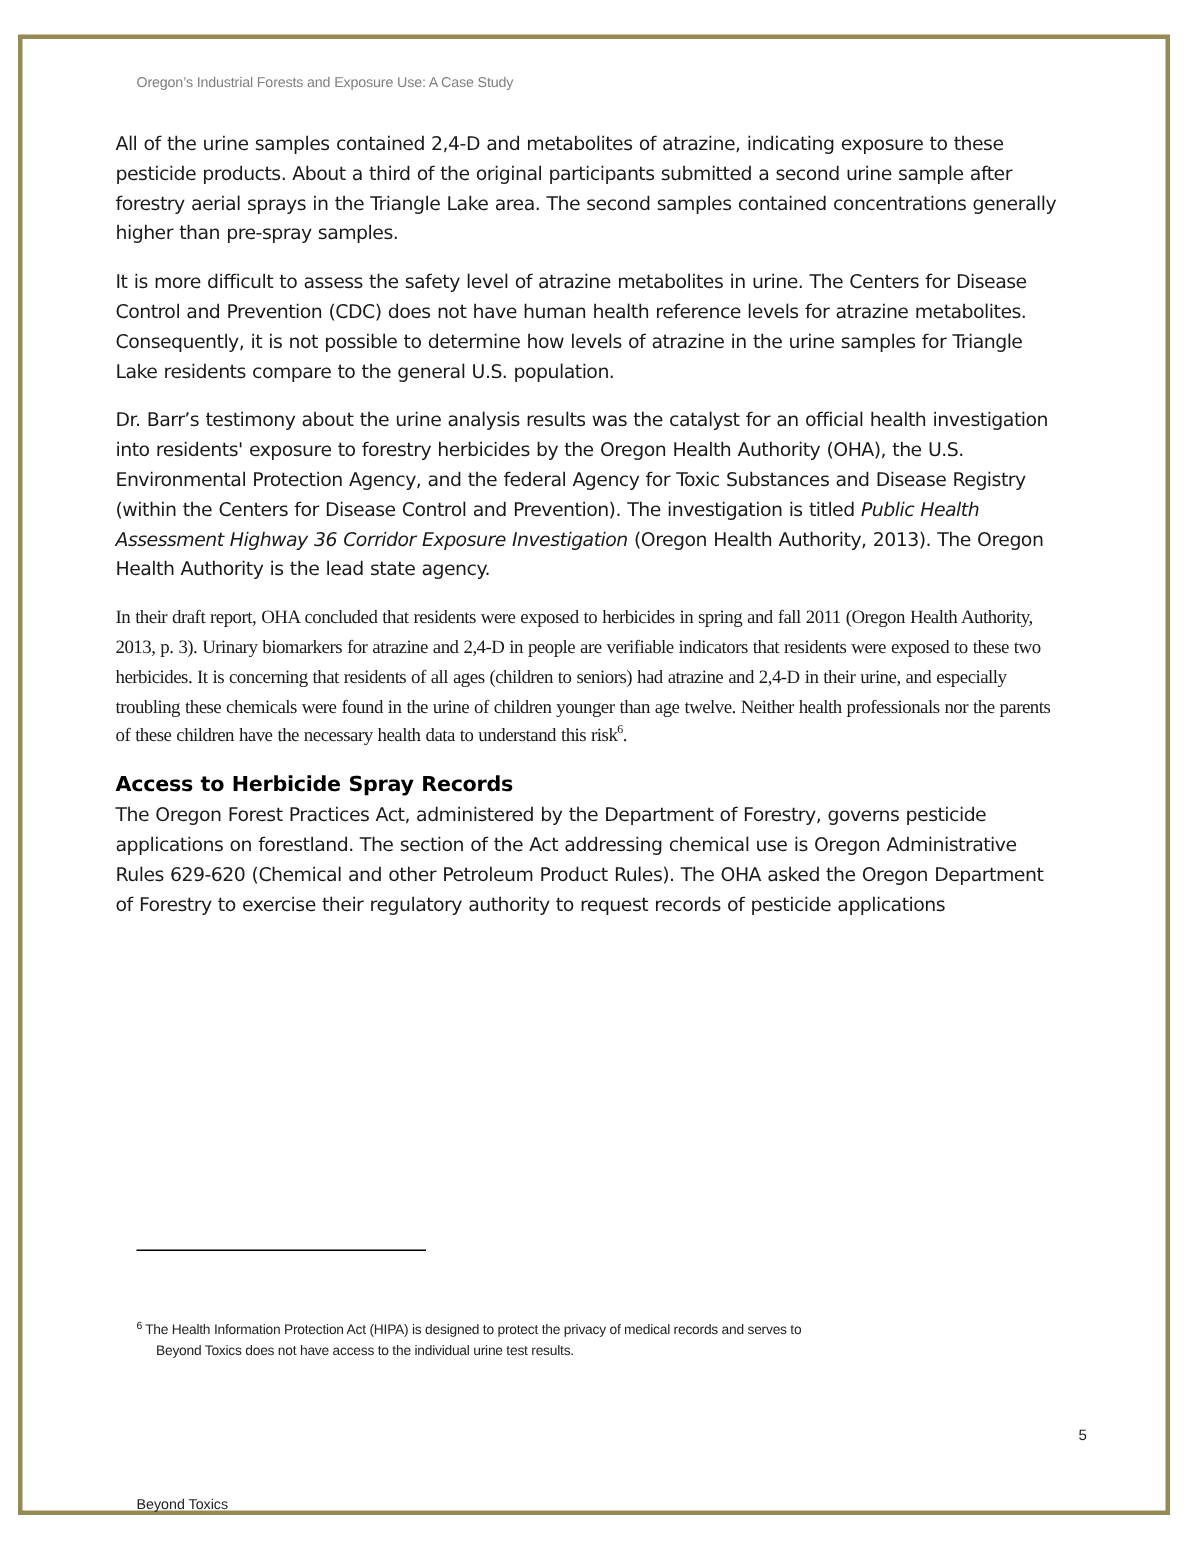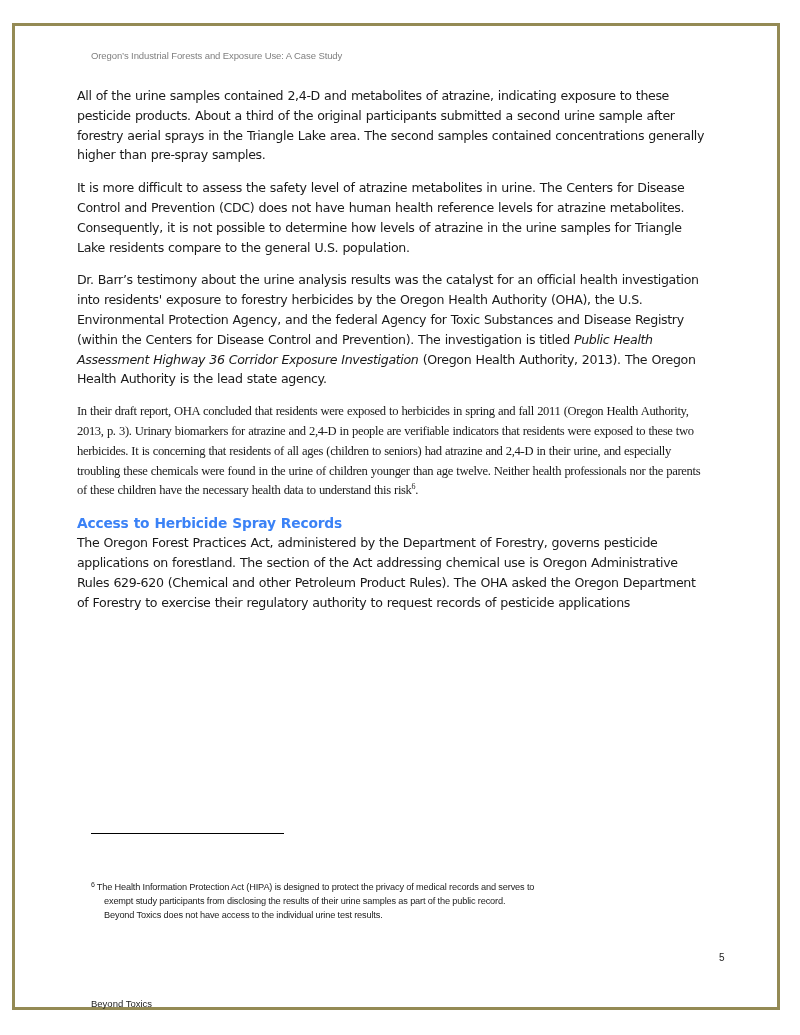--- a/index.html
+++ b/index.html
@@ -34,21 +34,21 @@
   .body-text p { margin: 0 0 13px 0; }
   .body-text p.tight { margin-bottom: 0; font-family: Liberation Serif, serif; }
   .body-text em { font-style: italic; }
   .body-text sup { font-size: 8px; line-height: 0; vertical-align: super; }
   .section-heading {
     font-family: "DejaVu Sans", sans-serif;
     font-weight: bold;
     font-size: 13.8px;
     line-height: 20px;
     margin: 12px 0 0 0;
-    color: #3b82f6;
+    color: #000000;
     letter-spacing: -0.2px;
   }
   .footnote-rule {
     position: absolute;
     left: 91px; top: 833px;
     width: 193px; height: 0;
     border-top: 1px solid #000;
   }
   .footnote {
     position: absolute;
@@ -92,18 +92,17 @@
   <p><span>Dr. Barr’s testimony about the urine analysis results was the catalyst for an official health investigation into residents' exposure to forestry herbicides by the Oregon Health Authority (OHA), the U.S. Environmental Protection Agency, and the federal Agency for Toxic Substances and Disease Registry (within the Centers for Disease Control and Prevention).  The investigation is titled </span><em>Public Health Assessment Highway 36 Corridor Exposure Investigation</em><span> (Oregon Health Authority, 2013).  The Oregon Health Authority is the lead state agency.</span></p>
   <p class="tight"><span>In their draft report, OHA concluded that residents were exposed to herbicides in spring and fall 2011 (Oregon Health Authority, 2013, p. 3).  Urinary biomarkers for atrazine and 2,4-D in people are verifiable indicators that residents were exposed to these two herbicides.  It is concerning that residents of all ages (children to seniors) had atrazine and 2,4-D in their urine, and especially troubling these chemicals were found in the urine of children younger than age twelve.  Neither health professionals nor the parents of these children have the necessary health data to understand this risk</span><sup>6</sup><span>.</span></p>
   <div class="section-heading">Access to Herbicide Spray Records</div>
   <p>The Oregon Forest Practices Act, administered by the Department of Forestry, governs pesticide applications on forestland.  The section of the Act addressing chemical use is Oregon Administrative Rules 629-620 (Chemical and other Petroleum Product Rules).  The OHA asked the Oregon Department of Forestry to exercise their regulatory authority to request records of pesticide applications</p>
 </div>
 
 <div class="footnote-rule"></div>
 
 <div class="footnote">
   <span class="fn-first"><sup>6</sup><span>The Health Information Protection Act (HIPA) is designed to protect the privacy of medical records and serves to</span></span>
-  <span class="fn-cont">exempt study participants from disclosing the results of their urine samples as part of the public record.</span>
   <span class="fn-cont">Beyond Toxics does not have access to the individual urine test results.</span>
 </div>
 
 <div class="running-footer-left">Beyond Toxics</div>
 <div class="running-footer-right">5</div>
 
 </body></html>

